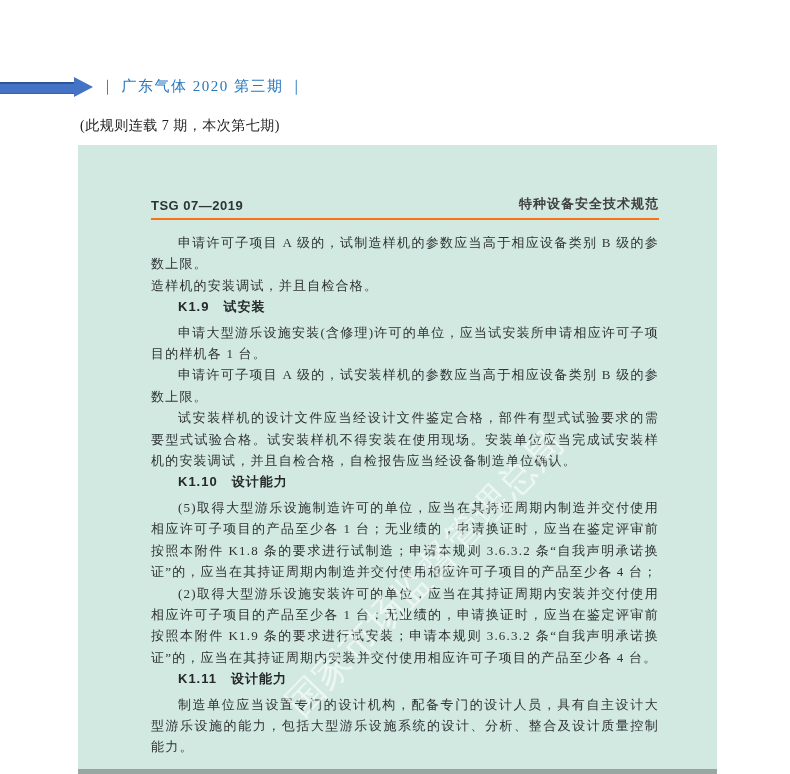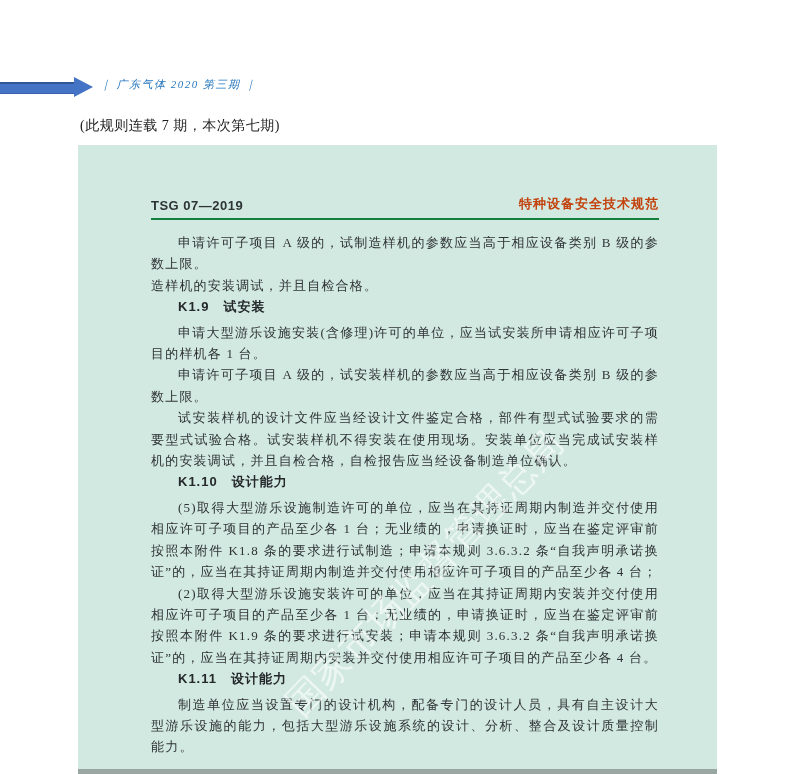--- a/index.html
+++ b/index.html
@@ -22,21 +22,21 @@
   }
   .arrow-head {
     position:absolute; left:74px; top:77px;
     width:0; height:0;
     border-left:19px solid #4472c4;
     border-top:10px solid transparent;
     border-bottom:10px solid transparent;
   }
   .banner-title {
     position:absolute; left:100px; top:77px;
-    font-size:11px; font-style:italic;
+    font-size:15px; 
     color:#2878be;
     letter-spacing:1.5px;
     white-space:nowrap;
   }
   .banner-subtitle {
     position:absolute; left:80px; top:117px;
     font-size:14px; color:#1c1c1c;
     letter-spacing:0.5px;
     white-space:nowrap;
   }
@@ -45,30 +45,30 @@
   .page {
     position:absolute; left:78px; top:145px;
     width:639px; height:629px;
     background:#d2e9e1;
     box-sizing:border-box;
     padding:50px 58px 0 73px;
     overflow:hidden;
   }
   .page-header {
     display:flex; justify-content:space-between; align-items:flex-end;
-    border-bottom:2px solid #15803d;
+    border-bottom:2px solid #f97316;
     padding-bottom:5px;
   }
   .page-header .hdr-left {
     font-family:"Liberation Sans","DejaVu Sans",sans-serif;
     font-weight:700; font-size:13px; letter-spacing:0.5px; color:#2e3436;
   }
   .page-header .hdr-right {
     font-family:"Liberation Sans","DejaVu Sans",sans-serif;
-    font-weight:700; font-size:13px; letter-spacing:1px; color:#c2410c;
+    font-weight:700; font-size:13px; letter-spacing:1px; color:#404040;
   }
   .doc-body { margin-top:12px; position:relative; color:#2f3335; }
   .doc-body p {
     margin:0;
     font-size:13px;
     line-height:21.4px;
     letter-spacing:1.2px;
     text-align:justify;
   }
   .doc-body p.indent { text-indent:27px; }

